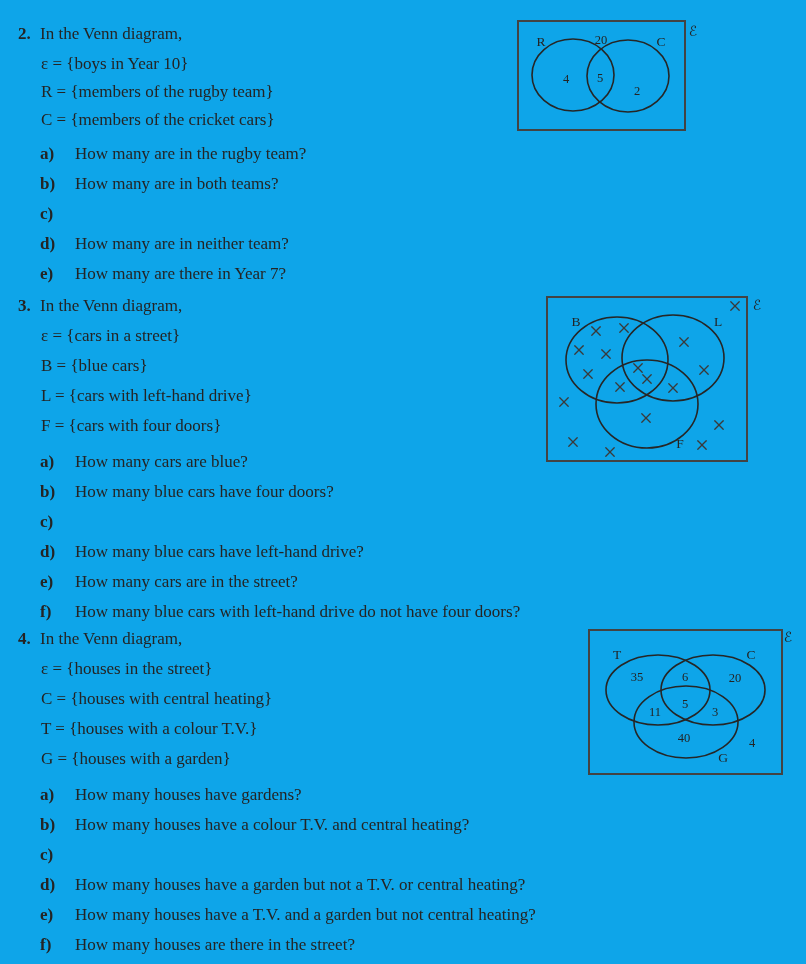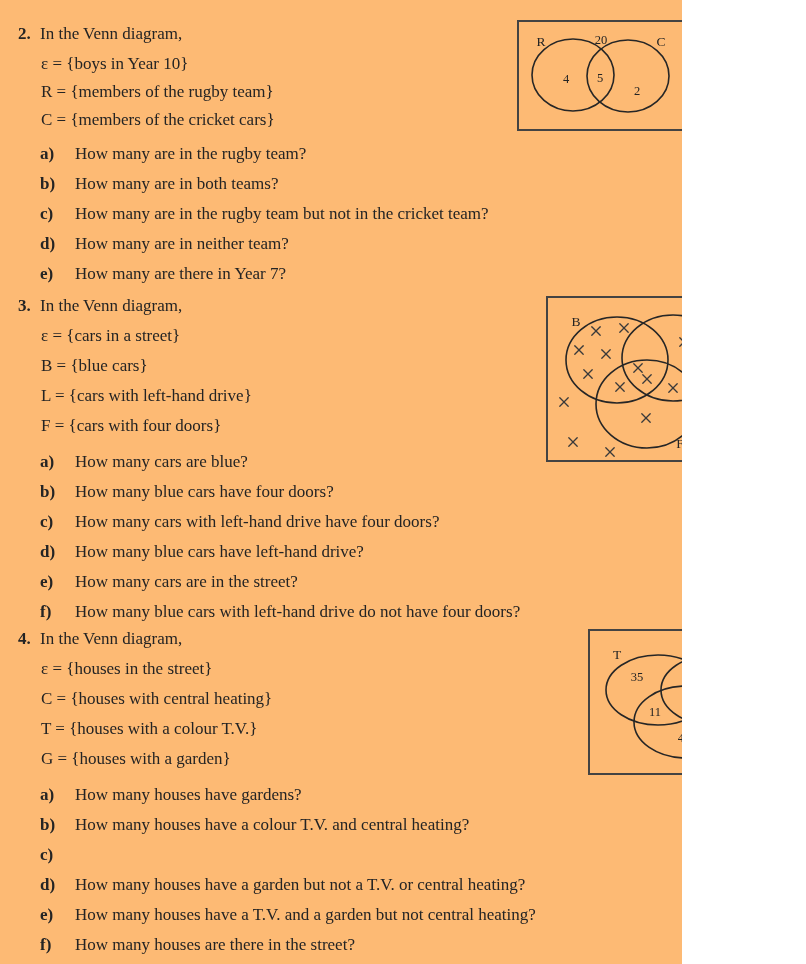--- a/index.html
+++ b/index.html
@@ -1,18 +1,18 @@
 <!DOCTYPE html>
 <html><head>
 <meta charset="utf-8">
 <style>
   html,body{margin:0;padding:0;background:#fff;}
   .page{
-    position:relative;width:682px;height:964px;background:#fdba74;overflow:hidden;
-    font-family:"Liberation Serif","DejaVu Serif",serif;color:#242424;font-size:17px;
+    position:relative;width:798px;height:964px;background:#0ea5e9;overflow:hidden;
+    font-family:"Liberation Serif","DejaVu Serif",serif;color:#242424;font-size:17px;padding-left:8px;
   }
   .question{position:absolute;left:18px;width:585px;}
   .q2{top:24px;}
   .q3{top:296px;}
   .q4{top:629px;}
   .q-head{height:30px;white-space:nowrap;}
   .q-num{font-weight:bold;display:inline-block;width:22px;}
   .q-defs{margin-left:23px;}
   .q-def{height:28px;white-space:nowrap;}
   .q3 .q-def,.q4 .q-def{height:30px;}
@@ -38,21 +38,20 @@
         <div class="q-part">
           <span class="q-part-label">a)</span>
           <span class="q-part-text">How many are in the rugby team?</span>
         </div>
         <div class="q-part">
           <span class="q-part-label">b)</span>
           <span class="q-part-text">How many are in both teams?</span>
         </div>
         <div class="q-part">
           <span class="q-part-label">c)</span>
-          <span class="q-part-text">How many are in the rugby team but not in the cricket team?</span>
         </div>
         <div class="q-part">
           <span class="q-part-label">d)</span>
           <span class="q-part-text">How many are in neither team?</span>
         </div>
         <div class="q-part">
           <span class="q-part-label">e)</span>
           <span class="q-part-text">How many are there in Year 7?</span>
         </div>
       </div>
@@ -69,21 +68,20 @@
         <div class="q-part">
           <span class="q-part-label">a)</span>
           <span class="q-part-text">How many cars are blue?</span>
         </div>
         <div class="q-part">
           <span class="q-part-label">b)</span>
           <span class="q-part-text">How many blue cars have four doors?</span>
         </div>
         <div class="q-part">
           <span class="q-part-label">c)</span>
-          <span class="q-part-text">How many cars with left-hand drive have four doors?</span>
         </div>
         <div class="q-part">
           <span class="q-part-label">d)</span>
           <span class="q-part-text">How many blue cars have left-hand drive?</span>
         </div>
         <div class="q-part">
           <span class="q-part-label">e)</span>
           <span class="q-part-text">How many cars are in the street?</span>
         </div>
         <div class="q-part">

